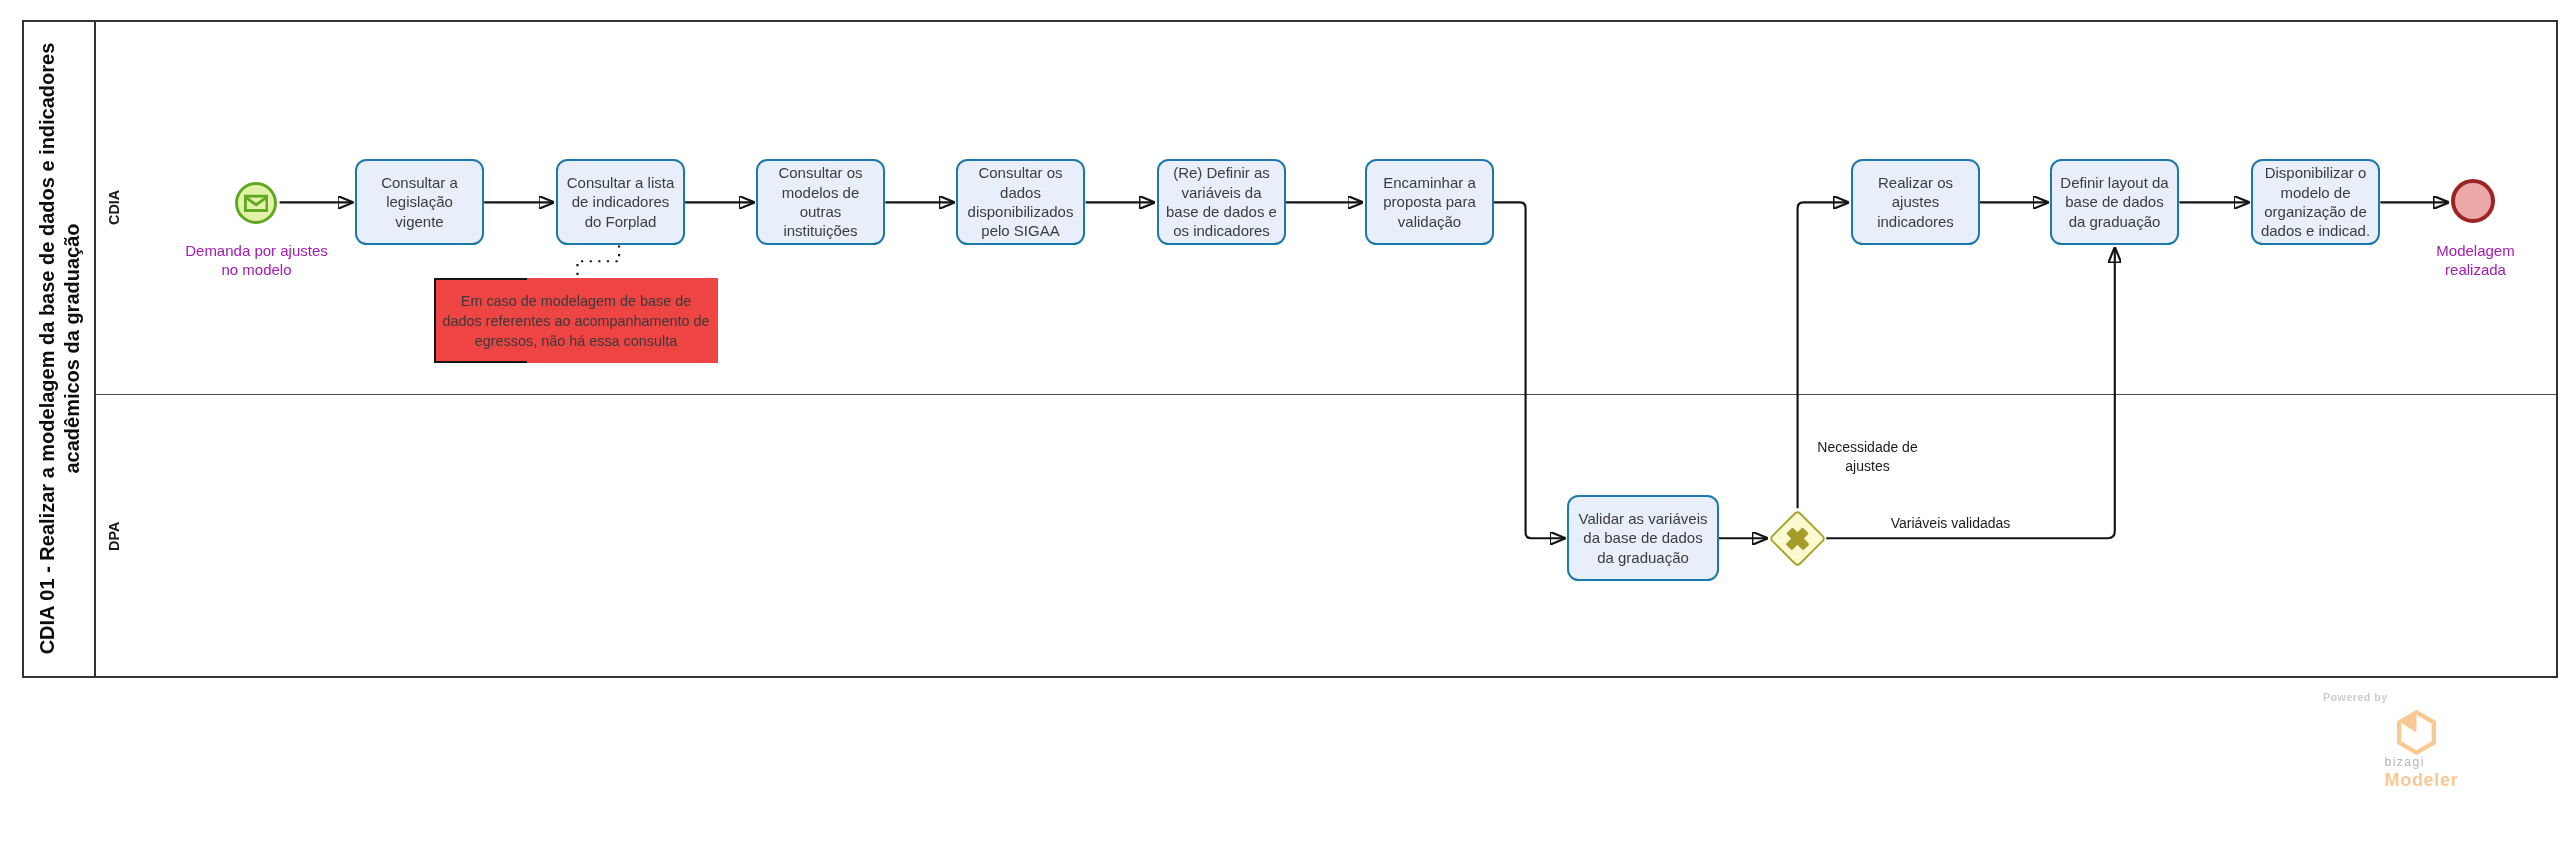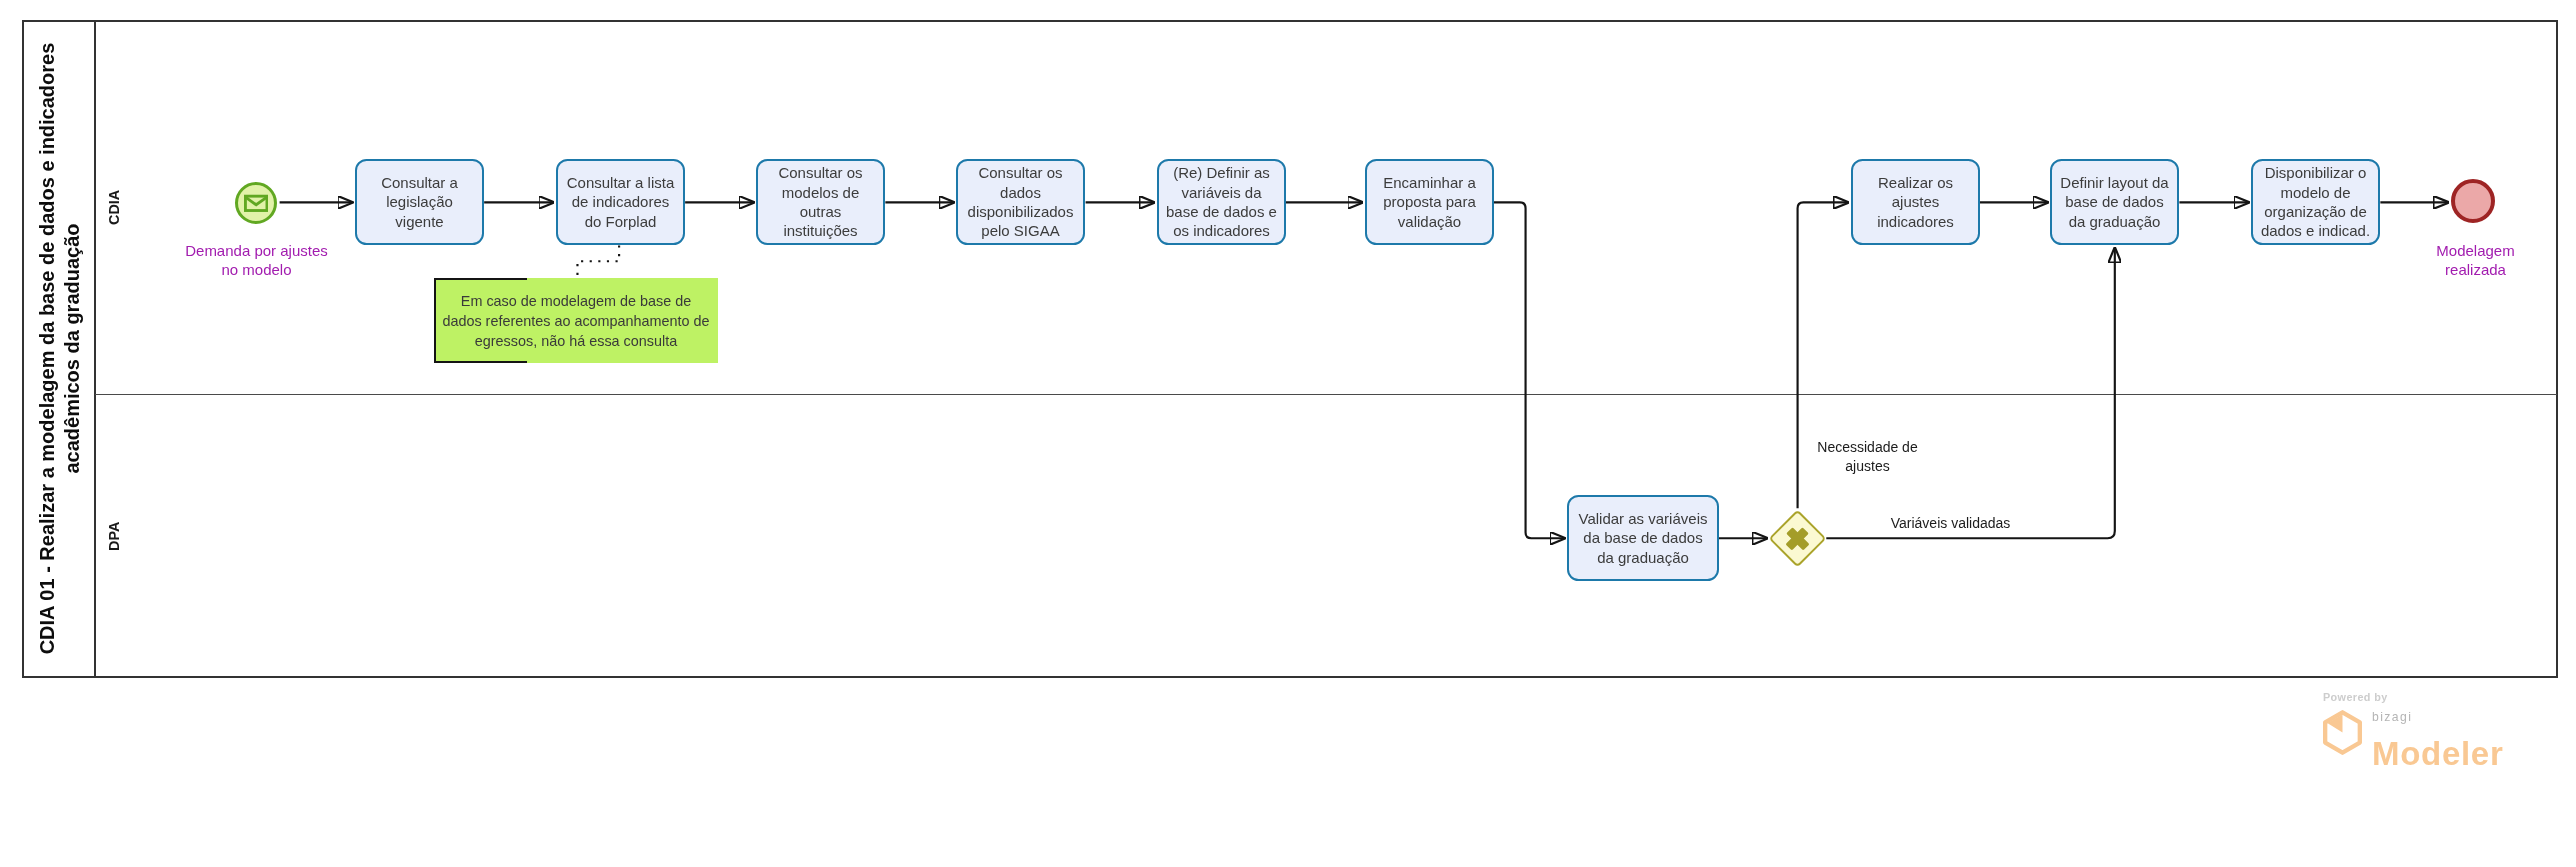--- a/index.html
+++ b/index.html
@@ -35,39 +35,39 @@
   #start-label{left:177px;top:241px;width:159px;}
   #end-label{left:2410px;top:241px;width:131px;}
   
   .gateway{position:absolute;left:1777px;top:518px;width:37px;height:37px;
     background:#fbf9d2;border:2.2px solid #aaa32a;border-radius:4.3px;transform:rotate(45deg);box-sizing:content-box;}
   .gateway .bar{position:absolute;background:#a49d29;border-radius:1.4px;}
   .gateway .bar.h{left:6.5px;top:14.4px;width:24.4px;height:8.6px;}
   .gateway .bar.v{left:14.4px;top:6.5px;width:8.6px;height:24.4px;}
   
   .annotation{position:absolute;left:434px;top:278px;width:284px;height:85px;
-    background:#bef264;display:flex;align-items:center;justify-content:center;text-align:center;
+    background:#ef4444;display:flex;align-items:center;justify-content:center;text-align:center;
     font-size:14.4px;line-height:20px;color:#3a3a3a;box-sizing:border-box;padding:1.4px 7.2px;}
   .annotation-bracket{position:absolute;left:434px;top:278px;width:93px;height:85px;
     border-left:2.2px solid #141414;border-top:2.2px solid #141414;border-bottom:2.2px solid #141414;box-sizing:border-box;}
   
   .flow-label{position:absolute;font-size:14px;line-height:18.7px;color:#1c1c1c;text-align:center;}
   #label-needs{left:1802px;top:438px;width:131px;}
   #label-validated{left:1868px;top:514px;width:165px;}
   
   #connectors{position:absolute;left:0;top:0;width:2576px;height:867px;}
   #connectors path{fill:none;stroke:#141414;stroke-width:3;}
   #connectors path.assoc{stroke-dasharray:3 9;}
   
   .brand{position:absolute;left:2323px;top:691px;width:187px;}
   .powered{font-size:10.8px;font-weight:bold;color:#cdcdcd;letter-spacing:0.4px;}
-  .brand-row{display:flex;align-items:flex-start;margin-top:7.2px;}
+  .brand-row{display:flex;align-items:center;margin-top:7.2px;flex-direction:column;}
   .brand-text{margin-left:10px;}
   .bizagi{font-size:12.2px;color:#b5b5b5;letter-spacing:1.4px;}
-  .modeler{font-size:33px;color:#f9c893;font-weight:bold;letter-spacing:0.7px;margin-top:11px;}
+  .modeler{font-size:18px;color:#f9c893;font-weight:bold;letter-spacing:0.7px;margin-top:1px;}
 </style>
 </head>
 <body>
 
 <div id="canvas">
 
   <div class="pool"></div>
   <div class="pool-band"></div>
   <div class="pool-title vtext">CDIA 01 - Realizar a modelagem da base de dados e indicadores acadêmicos da graduação</div>
   <div class="lane-divider"></div>

